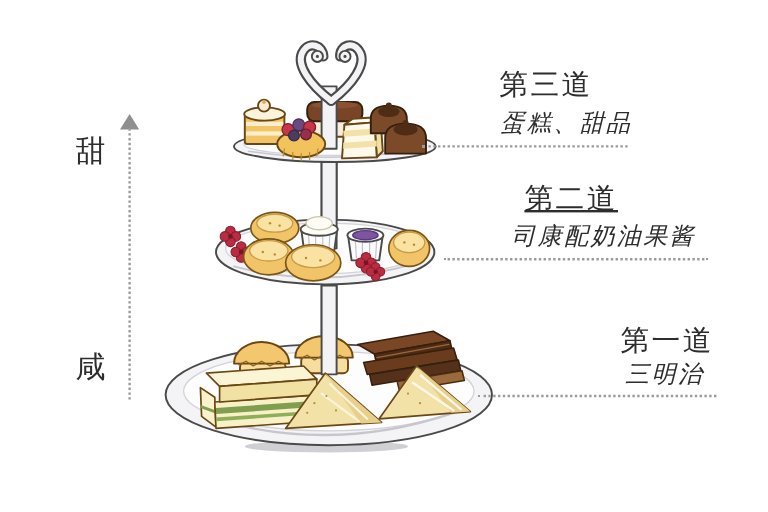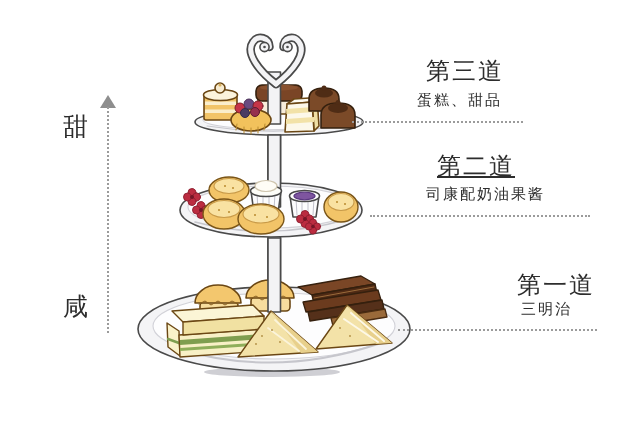--- a/index.html
+++ b/index.html
@@ -1,20 +1,20 @@
 <!DOCTYPE html>
 <html><head>
 <meta charset="utf-8">
 <style>
   html,body{margin:0;padding:0;background:#fff;}
   .canvas{position:relative;width:640px;height:427px;background:#ffffff;overflow:hidden;
           font-family:"Liberation Serif","DejaVu Serif",serif;color:#2d2d2d;}
   .stand-svg{position:absolute;left:0;top:0;}
   .course-title{position:absolute;font-size:24px;line-height:1;letter-spacing:2px;white-space:nowrap;}
-  .course-sub{position:absolute;font-size:15px;line-height:1;letter-spacing:2px;white-space:nowrap;}
+  .course-sub{position:absolute;font-size:20px;line-height:1;letter-spacing:2px;white-space:nowrap;font-style:italic;}
   .dotline{position:absolute;height:0;border-top:2px dotted #9b9b9b;}
   .vline{position:absolute;width:0;border-left:2px dotted #9b9b9b;}
   .axis-label{position:absolute;font-size:25px;line-height:1;}
   .arrowhead{position:absolute;width:0;height:0;border-left:8px solid transparent;
              border-right:8px solid transparent;border-bottom:13px solid #8e8e8e;}
 </style>
 </head>
 <body>
 
 <div class="canvas">
@@ -220,21 +220,21 @@
   </svg>
 
   <div>
     <div class="arrowhead" style="left:100px;top:95px;"></div>
     <div class="vline" style="left:107px;top:107px;height:226px;"></div>
     <div class="axis-label" style="left:63px;top:114px;">甜</div>
     <div class="axis-label" style="left:63px;top:294px;">咸</div>
   </div>
 
   <div>
-    <div class="course-title" style="left:416px;top:59px;margin-left:10px;">第三道</div>
+    <div class="course-title" style="left:416px;top:59px;">第三道</div>
     <div class="course-sub" style="left:417px;top:93px;">蛋糕、甜品</div>
     <div class="dotline" style="left:352px;top:121px;width:171px;"></div>
   </div>
 
   <div>
     <div class="course-title" style="left:437px;top:154px;text-decoration:underline;">第二道</div>
     <div class="course-sub" style="left:426px;top:187px;">司康配奶油果酱</div>
     <div class="dotline" style="left:370px;top:215px;width:220px;"></div>
   </div>
 

